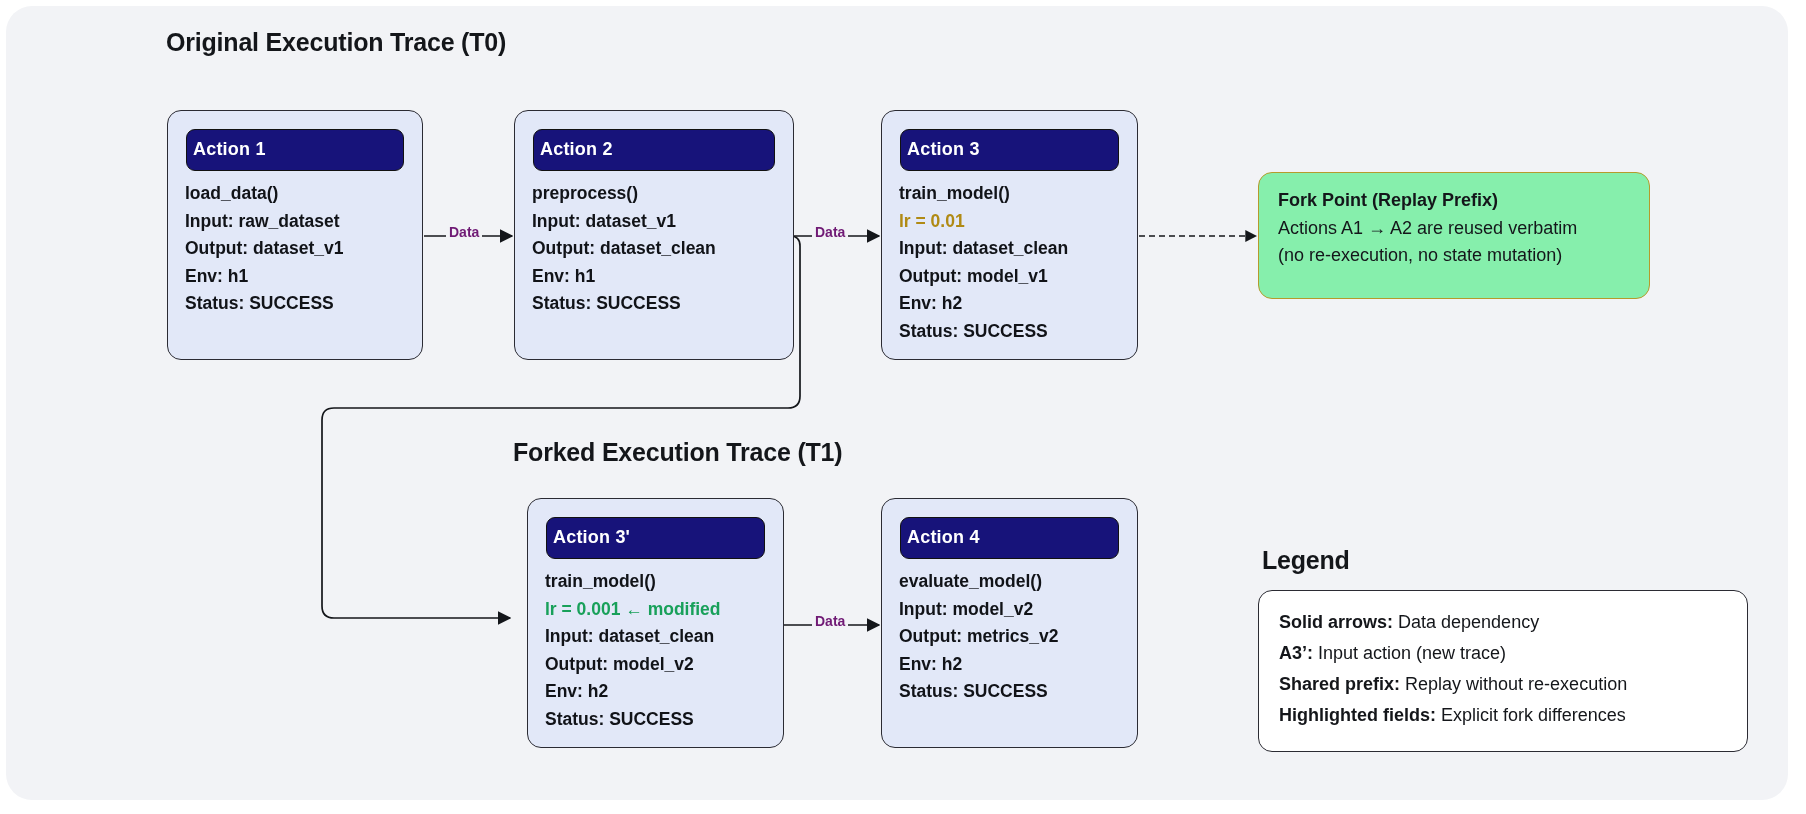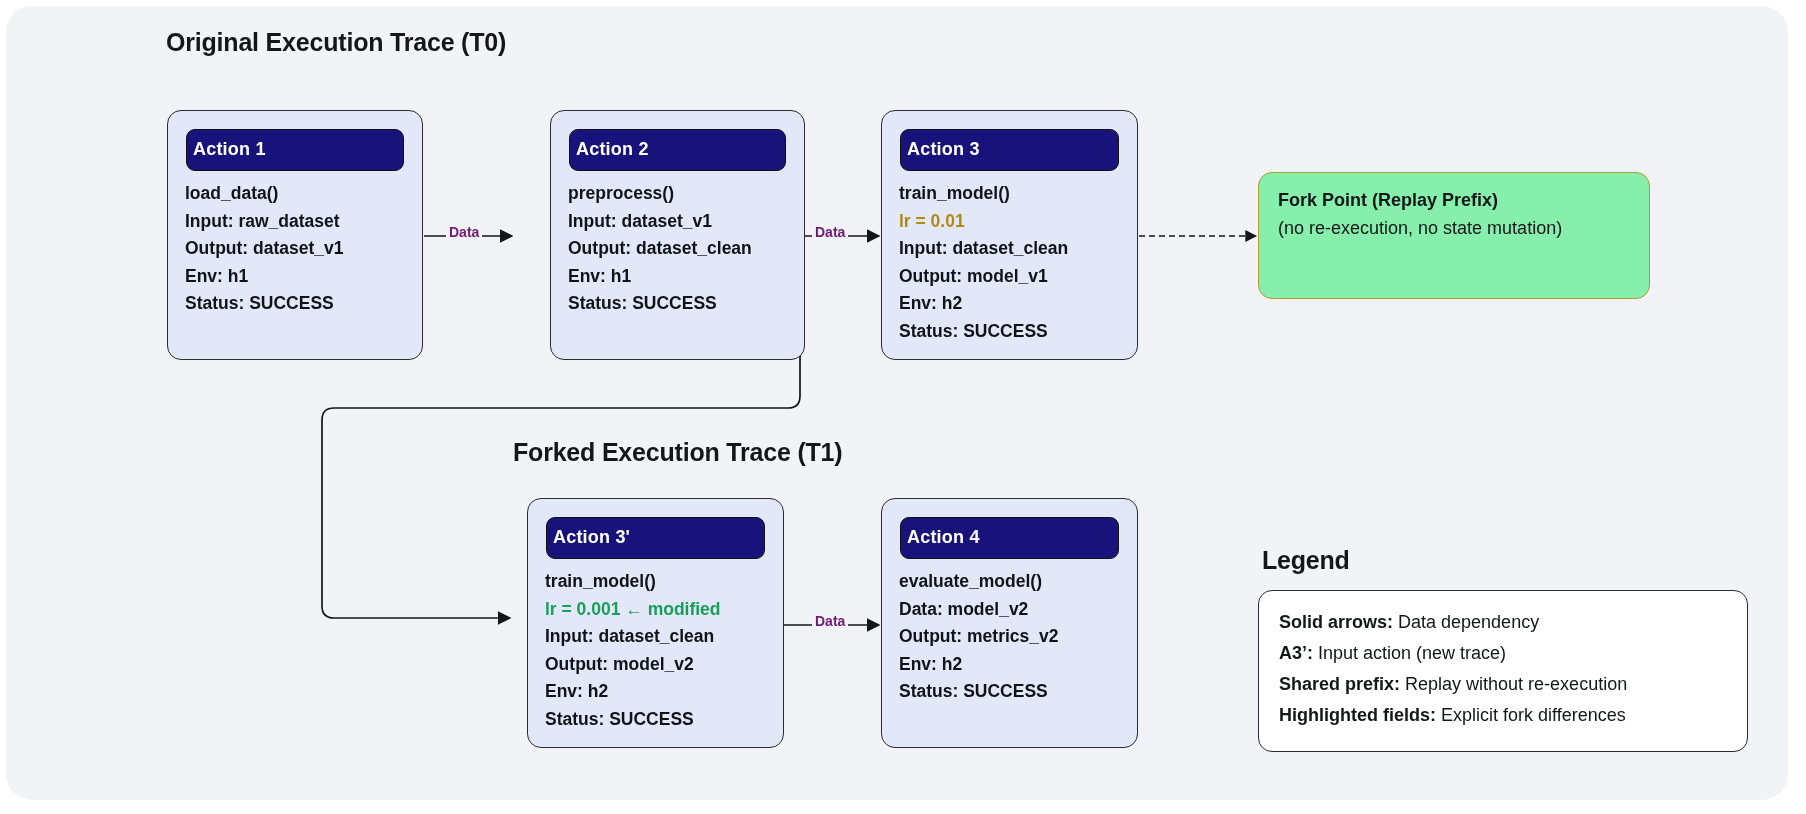--- a/index.html
+++ b/index.html
@@ -70,21 +70,21 @@
     font-size: 17.5px;
     font-weight: bold;
     color: #111318;
     line-height: 27.5px;
     white-space: nowrap;
   }
   .line.accent-gold { color: #b08a14; }
   .line.accent-green { color: #18a05a; }
 
   #node-a1 { left: 167px; top: 110px; width: 256px; height: 250px; }
-  #node-a2 { left: 514px; top: 110px; width: 255px; height: 250px; margin-left: 36px; }
+  #node-a2 { left: 514px; top: 110px; width: 280px; height: 250px; }
   #node-a3 { left: 881px; top: 110px; width: 257px; height: 250px; }
   #node-a3p { left: 527px; top: 498px; width: 257px; height: 250px; }
   #node-a4 { left: 881px; top: 498px; width: 257px; height: 250px; }
 
   .callout {
     position: absolute;
     box-sizing: border-box;
     background: #86efac;
     border: 1.6px solid #b59b2c;
     border-radius: 14px;
@@ -202,33 +202,34 @@
       <div class="line">Output: model_v2</div>
       <div class="line">Env: h2</div>
       <div class="line">Status: SUCCESS</div>
     </div>
   </div>
 
   <div class="node" id="node-a4">
     <div class="node-header">Action 4</div>
     <div class="node-body">
       <div class="line">evaluate_model()</div>
-      <div class="line">Data: model_v2</div>
+      <div class="line">Input: model_v2</div>
       <div class="line">Output: metrics_v2</div>
       <div class="line">Env: h2</div>
       <div class="line">Status: SUCCESS</div>
     </div>
   </div>
 
   <div class="edge-label" id="lbl-data-1">Data</div>
   <div class="edge-label" id="lbl-data-2">Data</div>
   <div class="edge-label" id="lbl-data-3">Data</div>
 
   <div class="callout" id="fork-callout">
     <div class="c-line strong">Fork Point (Replay Prefix)</div>
+    <div class="c-line">Actions A1 → A2 are reused verbatim</div>
     <div class="c-line">(no re-execution, no state mutation)</div>
   </div>
 
   <div class="section-title" id="legend-title">Legend</div>
   <div class="legend-box" id="legend-box">
     <div class="legend-row">
       <b>Solid arrows:</b><span> Data dependency</span>
     </div>
     <div class="legend-row">
       <b>A3’:</b><span> Input action (new trace)</span>

